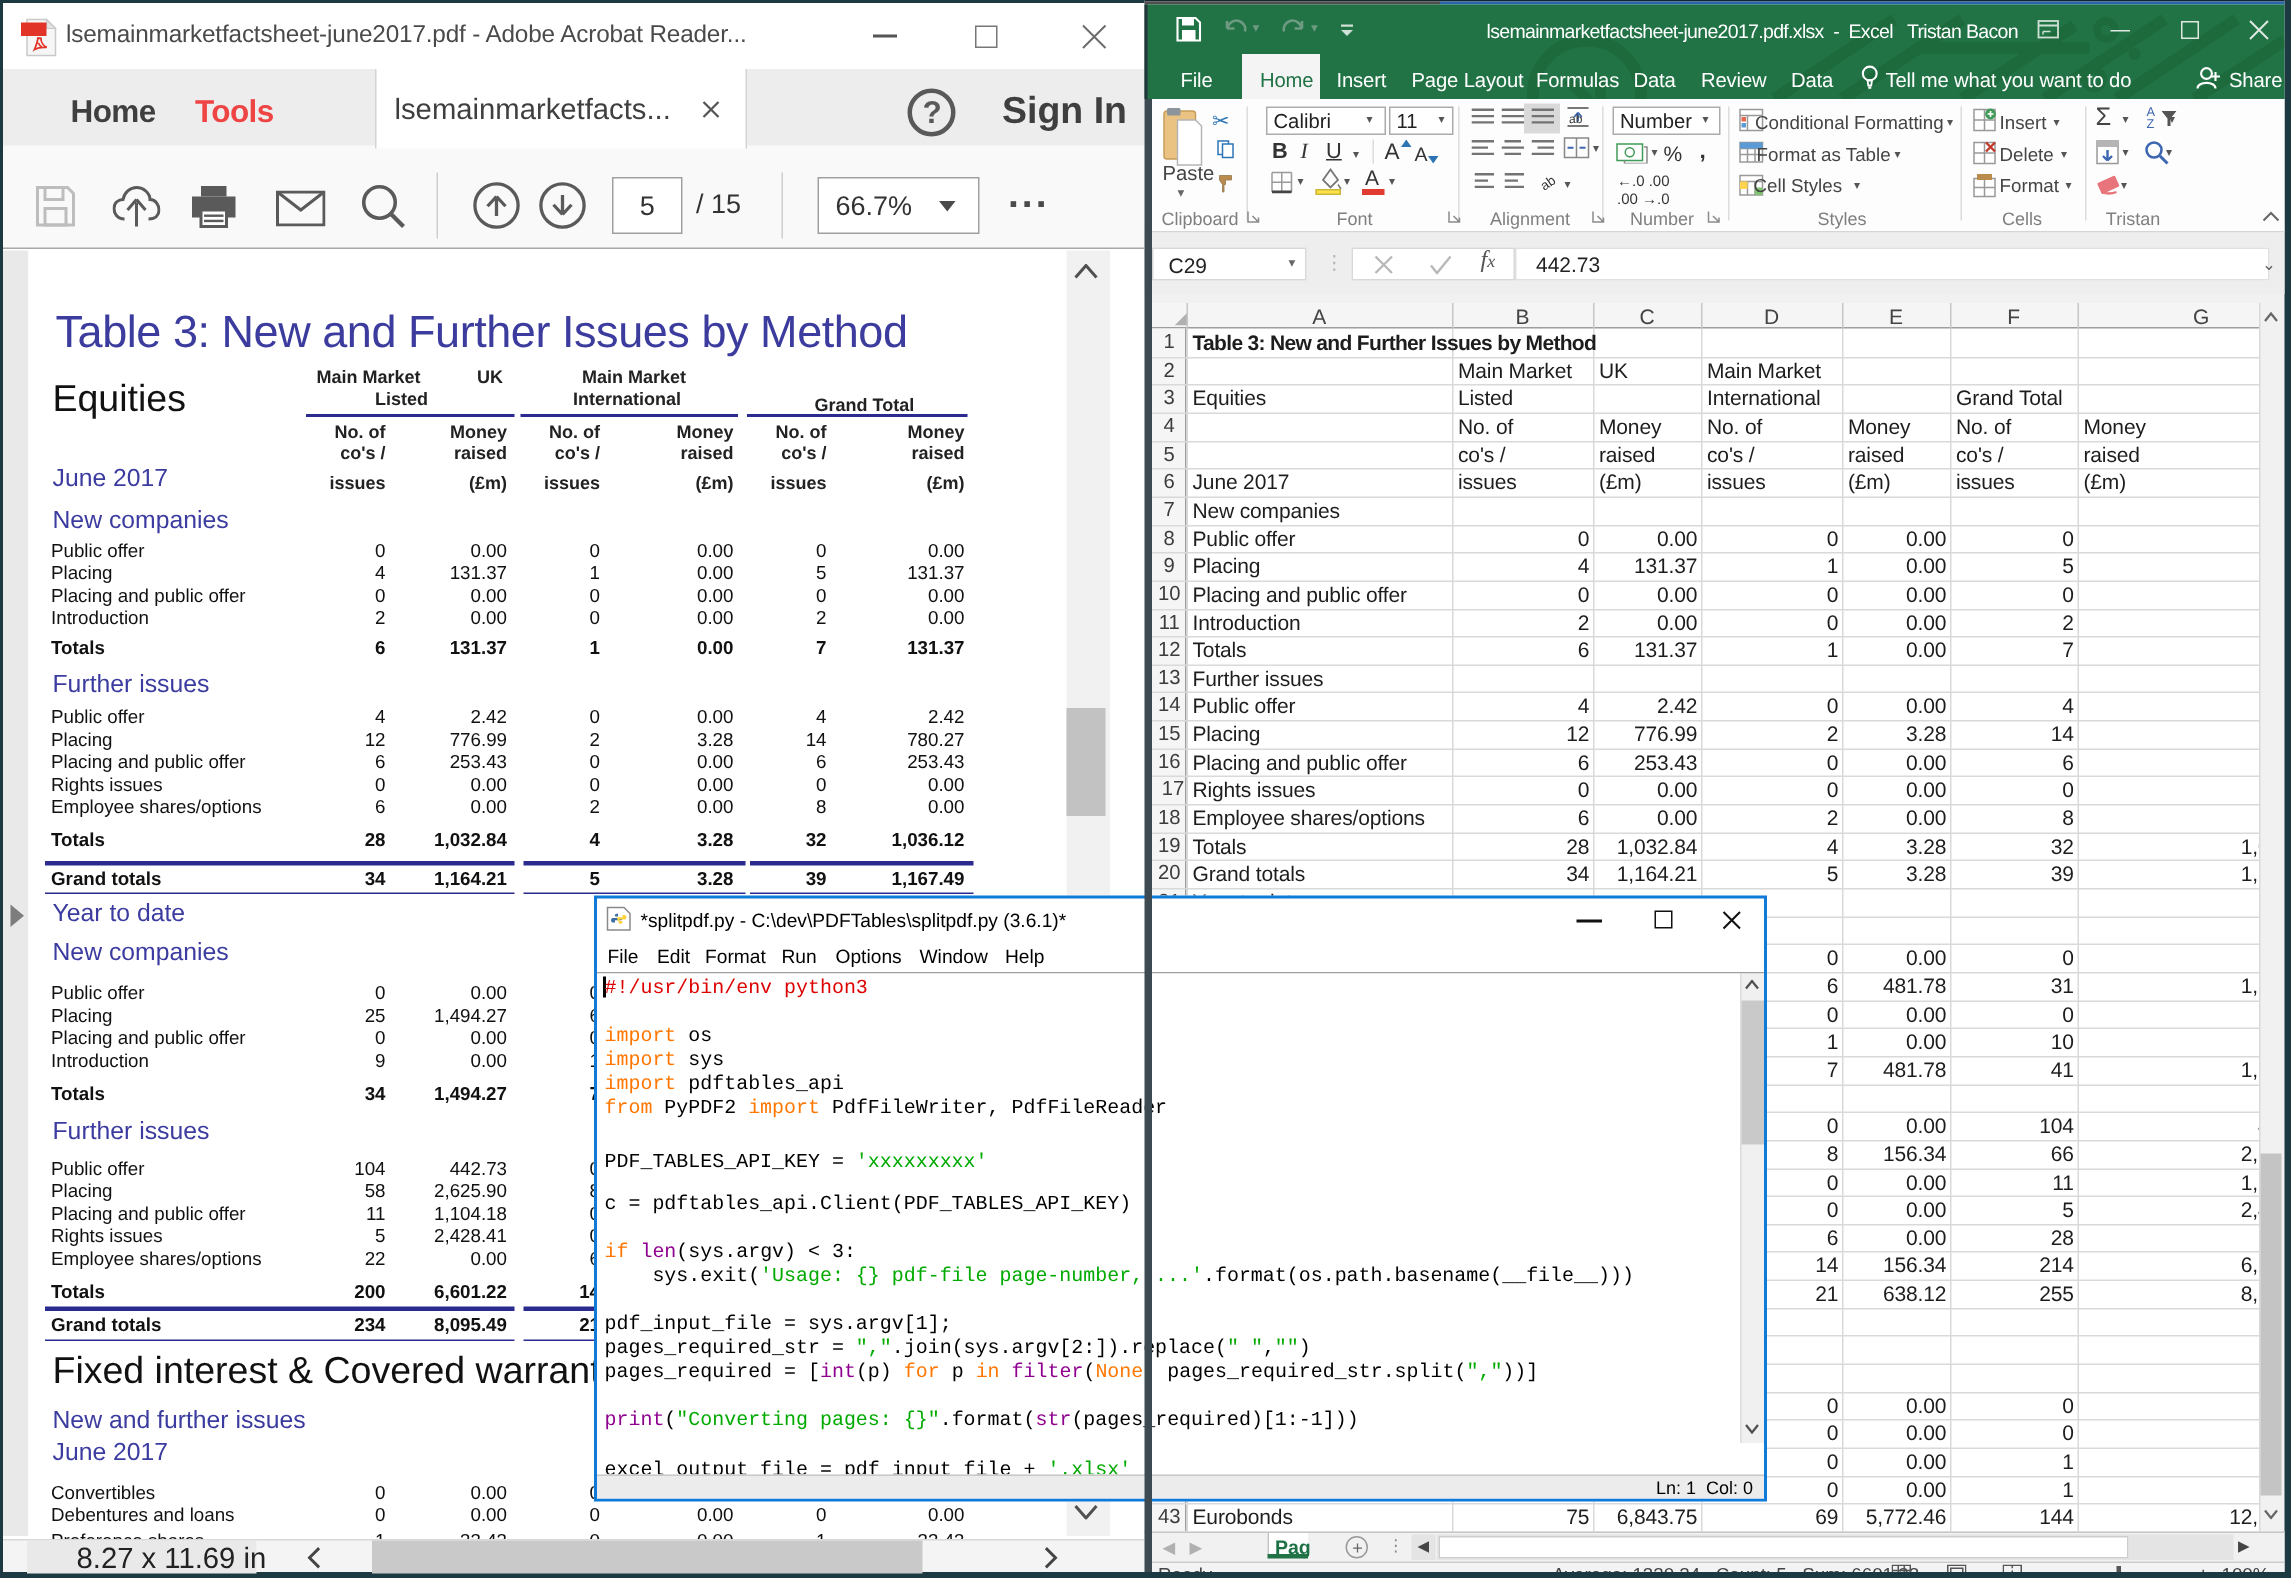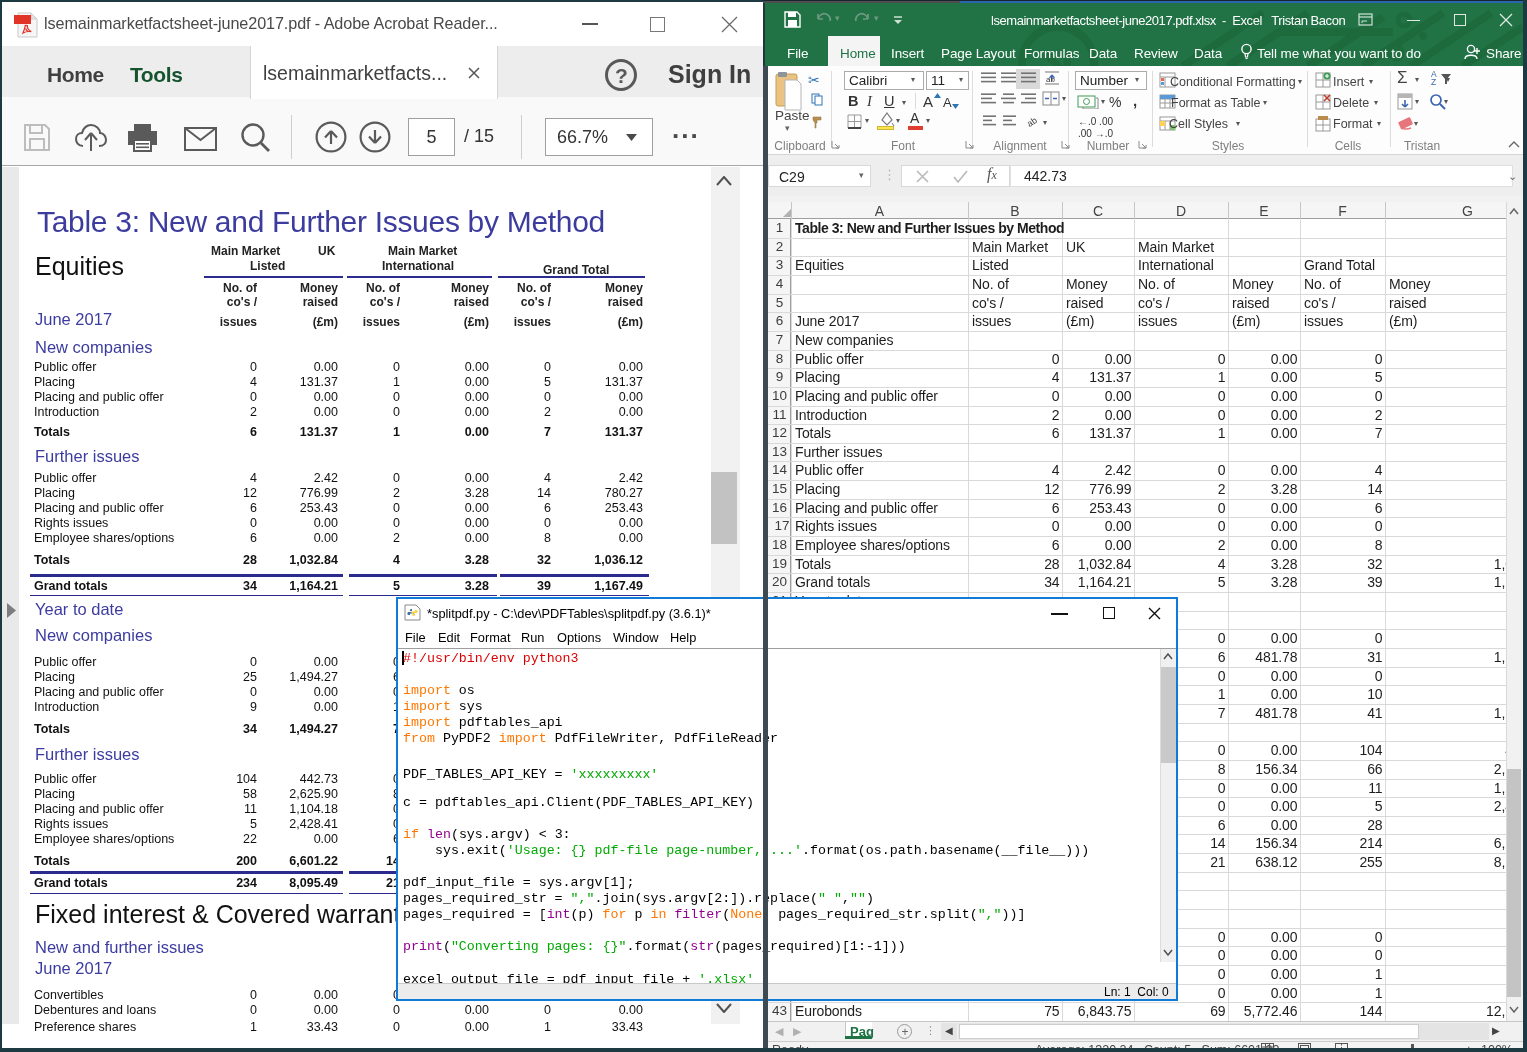--- a/index.html
+++ b/index.html
@@ -46,21 +46,21 @@
 <rect x="0" y="4" width="17" height="9" fill="#e23328"></rect>
 <path d="M9 22 c1-2.5 2-5.5 2.3-7.6 l2 .2 c-.1 2.6 1.8 5 3.9 6 -2.5-.2-5.9 0-8.2 1.4 z M11.5 17.5 c.5 1.2 1.5 2.4 2.6 3" fill="none" stroke="#e23328" stroke-width="1.2"></path>
 </svg>
 <span class="abs" style="left:42px;top:12px;font-size:16.2px;letter-spacing:-0.1px;color:#4a4a4a;">lsemainmarketfactsheet-june2017.pdf - Adobe Acrobat Reader...</span>
 <div class="abs" style="left:580px;top:21px;width:16px;height:1.6px;background:#555;"></div>
 <div class="abs" style="left:648px;top:15px;width:15px;height:15px;border:1.4px solid #777;"></div>
 <svg class="abs" style="left:719px;top:14px" width="17" height="17" viewBox="0 0 17 17">
       <path d="M1 1 L16 16 M16 1 L1 16" stroke="#6b6b6b" stroke-width="1.3"></path>
     </svg>
 <span class="abs" style="left:45px;top:61px;font-size:21px;letter-spacing:-0.4px;font-weight:bold;color:#3f3f3f;">Home</span>
-<span class="abs" style="left:128px;top:61px;font-size:21px;letter-spacing:-0.4px;font-weight:bold;color:#14532d;">Tools</span>
+<span class="abs" style="left:128px;top:61px;font-size:21px;letter-spacing:-0.4px;font-weight:bold;color:#ef4444;">Tools</span>
 <div class="abs" style="left:248px;top:44px;width:248px;height:53px;background:#fff;border-left:1px solid #d4d4d4;border-right:1px solid #d4d4d4;"></div>
 <span class="abs" style="left:261px;top:60px;font-size:19.5px;color:#3f3f3f;">lsemainmarketfacts...</span>
 <svg class="abs" style="left:465px;top:64px" width="14" height="14" viewBox="0 0 14 14">
       <path d="M2 2 L12 12 M12 2 L2 12" stroke="#555" stroke-width="1.5"></path>
     </svg>
 <div class="abs" style="left:603px;top:57px;width:32px;height:32px;border:3px solid #595959;border-radius:50%;"></div>
 <span class="abs" style="left:613px;top:62px;font-size:21px;font-weight:bold;color:#595959;">?</span>
 <span class="abs" style="left:666px;top:58px;font-size:25px;font-weight:bold;color:#3f3f3f;">Sign In</span>
 <svg class="abs" style="left:21px;top:121px" width="28" height="29" viewBox="0 0 28 29">
 <path d="M2 2 L22 2 L26 6 L26 27 L2 27 Z" fill="none" stroke="#bdbdbd" stroke-width="2"></path>
@@ -348,20 +348,31 @@
       <span class="pv" style="left:548px;top:1020px;">33.43</span>
 </div>
 <div class="abs" style="left:709px;top:165px;width:29px;height:857px;background:#f1f1f1;"></div>
 <svg class="abs" style="left:714px;top:174px" width="16" height="10" viewBox="0 0 16 10">
       <path d="M1 9 L8 1 L15 9" fill="none" stroke="#505050" stroke-width="2"></path>
     </svg>
 <svg class="abs" style="left:714px;top:1001px" width="16" height="10" viewBox="0 0 16 10">
       <path d="M1 1 L8 9 L15 1" fill="none" stroke="#505050" stroke-width="2"></path>
     </svg>
 <div class="abs" style="left:709px;top:470px;width:26px;height:72px;background:#c2c2c2;"></div>
+<div class="abs" id="acro-status">
+<div class="abs" style="left:16px;top:0;width:153px;height:22px;background:#e9e9e9;"></div>
+<span class="abs" style="left:49px;top:1px;font-size:19.5px;color:#222;">8.27 x 11.69 in</span>
+<svg class="abs" style="left:202px;top:4px" width="10" height="15" viewBox="0 0 9 14">
+        <path d="M8 1 L2 7 L8 13" fill="none" stroke="#444" stroke-width="1.8"></path>
+      </svg>
+<div class="abs" style="left:246px;top:0;width:367px;height:22px;background:#c9c9c9;"></div>
+<svg class="abs" style="left:694px;top:4px" width="10" height="15" viewBox="0 0 9 14">
+        <path d="M1 1 L7 7 L1 13" fill="none" stroke="#444" stroke-width="1.8"></path>
+      </svg>
+</div>
 </div>
 <div class="abs" id="excel">
     <div class="abs" style="left:0;top:0;width:100%;height:1px;background:#16262e;"></div>
     <div class="abs" style="left:0;top:1px;width:197px;height:2px;background:#4e4e4e;"></div>
     <div class="abs" style="left:197px;top:1px;width:563px;height:2px;background:#2b66ac;"></div>
     <div class="abs" style="left:0;top:3px;width:100%;height:63px;background:#217346;overflow:hidden;">
       <svg class="abs" style="left:0;top:0" width="760" height="63" viewBox="0 0 760 63">
 <g stroke="#1d6a3c" stroke-width="8" fill="none">
 <circle cx="295" cy="60" r="36"></circle>
 <path d="M282 50 L304 72 M304 50 L304 72 L282 72" stroke-width="7"></path>

